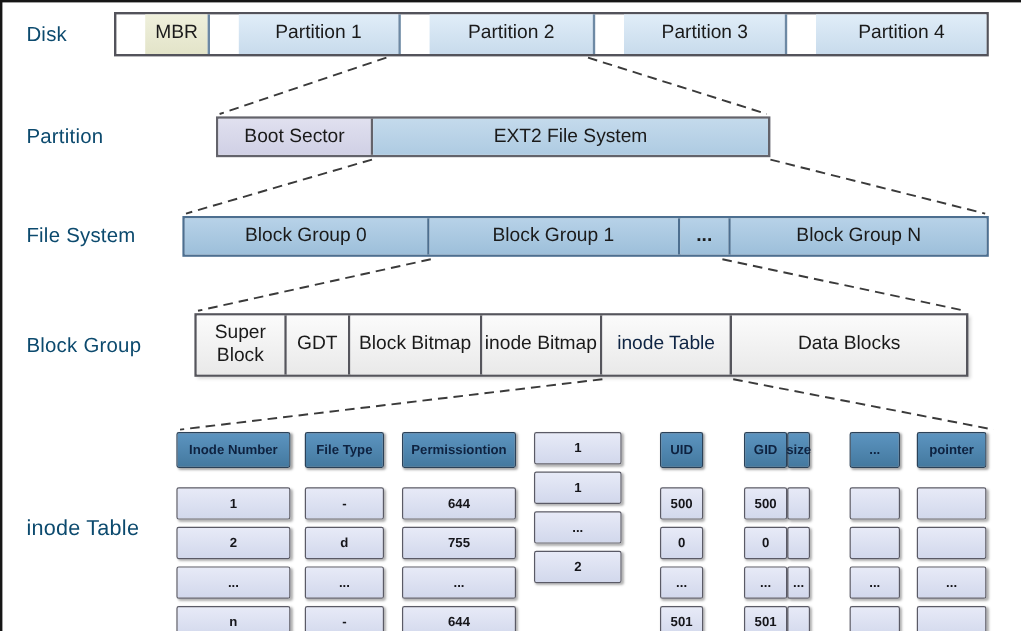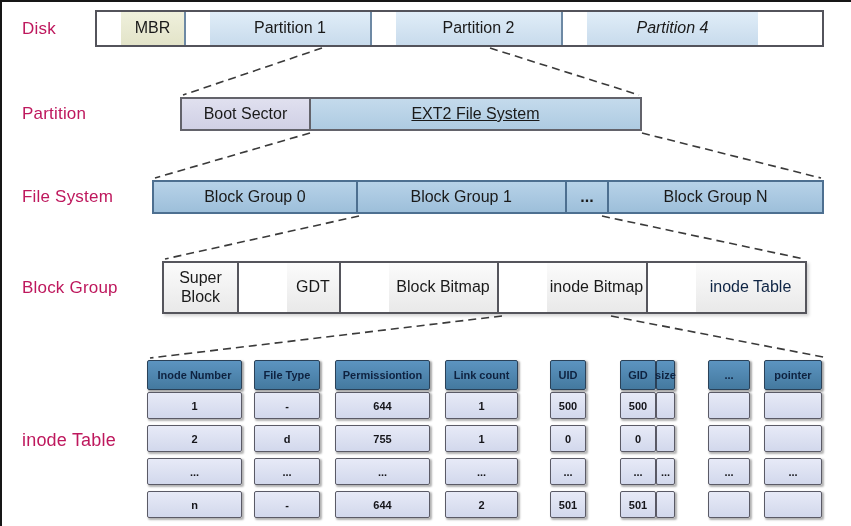--- a/index.html
+++ b/index.html
@@ -11,65 +11,65 @@
     border-top:2px solid #161616;
     border-left:2px solid #161616;
     overflow:hidden;
     font-family:"Liberation Sans", sans-serif;
     color:#1c1c1c;
   }
   .connectors{position:absolute;left:0;top:0;width:851px;height:526px;pointer-events:none;}
   .row-label{
     position:absolute;left:20px;width:118px;
     display:flex;align-items:center;
-    font-size:17px;color:#be185d;
+    font-size:17px;color:#0c4a6e;
     letter-spacing:.2px;
     text-align:center;
   }
   .bar{
     position:absolute;display:flex;
     box-sizing:border-box;
   }
   .seg{
     box-sizing:border-box;
     display:flex;align-items:center;justify-content:center;
     text-align:center;
     font-size:16px;line-height:1.15;
     color:#1a1a1a;
   }
   
   .bar.disk{border:2px solid #53535b;}
   .bar.disk .seg{background:linear-gradient(#e0edf8,#c8dbec);border-right:2px solid #6d89a4;margin-left:24px;}
-  .bar.disk .seg:last-child{border-right:none;font-style:italic;}
+  .bar.disk .seg:last-child{border-right:none;}
   .bar.disk .seg.mbr{background:linear-gradient(#eff0dc,#e3e4c9);}
   
   .bar.part{border:2px solid #63636b;}
   .bar.part .seg{border-right:2px solid #63636b;}
-  .bar.part .seg:last-child{border-right:none;text-decoration:underline;}
+  .bar.part .seg:last-child{border-right:none;}
   .seg.boot{background:linear-gradient(#e0e0ef,#d0d0e5);}
   .seg.ext2{background:linear-gradient(#c4daec,#aecbe2);}
   
   .bar.fs{border:2px solid #4d6f90;}
   .bar.fs .seg{background:linear-gradient(#b7d2e8,#9dbfda);border-right:2px solid #4d6f90;}
   .bar.fs .seg:last-child{border-right:none;}
   
   .bar.bg{border:2px solid #55555c;box-shadow:2px 2px 3px rgba(0,0,0,.18);justify-content:space-between;}
   .bar.bg .seg{background:linear-gradient(#fbfbfb,#e9e9e9);border-right:2px solid #55555c;}
   .bar.bg .seg:last-child{border-right:none;}
   .seg.itable{background:linear-gradient(#4a89c2,#3370ac);color:#0e2444;}
   
   .tcol{position:absolute;top:358px;}
   .th,.td{
     box-sizing:border-box;
     display:flex;align-items:center;justify-content:center;
     font-size:11px;font-weight:bold;
     border-radius:2px;text-align:center;
   }
   .th{
-    height:30px;margin-bottom:2px;
+    height:30px;margin-bottom:16px;
     background:linear-gradient(#5c94c0,#44799f);
     border:1px solid #2a4158;
     color:#0e2240;
     box-shadow:1.5px 1.5px 2px rgba(0,0,0,.35);
   }
   .td{
     height:27px;margin-bottom:6px;
     background:linear-gradient(#e7eaf7,#d2d8ec);
     border:1px solid #5a5a66;
     color:#15151a;
@@ -92,20 +92,21 @@
       <line x1="500" y1="314" x2="148" y2="356"></line>
       <line x1="609" y1="314" x2="826" y2="356"></line>
     </g>
   </svg>
 
   <div class="row-label" style="top:8px;height:37px">Disk</div>
   <div class="bar disk" style="left:93px;top:8px;width:729px;height:37px">
     <div class="seg mbr" style="width:65px">MBR</div>
     <div class="seg" style="width:162px">Partition 1</div>
     <div class="seg" style="width:167px">Partition 2</div>
+    <div class="seg" style="width:164px">Partition 3</div>
     <div class="seg" style="width:171px">Partition 4</div>
   </div>
 
   <div class="row-label" style="top:95px;height:34px">Partition</div>
   <div class="bar part" style="left:178px;top:95px;width:462px;height:34px">
     <div class="seg boot" style="width:130px">Boot Sector</div>
     <div class="seg ext2" style="width:332px">EXT2 File System</div>
   </div>
 
   <div class="row-label" style="top:178px;height:34px">File System</div>
@@ -116,20 +117,21 @@
     <div class="seg" style="width:214px">Block Group N</div>
   </div>
 
   <div class="row-label" style="top:259px;height:53px">Block Group</div>
   <div class="bar bg" style="left:160px;top:259px;width:645px;height:53px">
     <div class="seg" style="width:75px">Super Block</div>
     <div class="seg" style="width:54px">GDT</div>
     <div class="seg" style="width:110px">Block Bitmap</div>
     <div class="seg" style="width:101px">inode Bitmap</div>
     <div class="seg itable" style="width:109px">inode Table</div>
+    <div class="seg" style="width:196px">Data Blocks</div>
   </div>
 
   <div class="row-label" style="top:424px;height:28px;font-size:18px">inode Table</div>
 
   <div class="tcol" style="left:145px;width:95px">
     <div class="th">Inode Number</div>
     <div class="td">1</div>
     <div class="td">2</div>
     <div class="td">...</div>
     <div class="td">n</div>
@@ -145,21 +147,20 @@
 
   <div class="tcol" style="left:333px;width:95px">
     <div class="th">Permissiontion</div>
     <div class="td">644</div>
     <div class="td">755</div>
     <div class="td">...</div>
     <div class="td">644</div>
   </div>
 
   <div class="tcol" style="left:443px;width:73px">
-    <div class="th">Link count</div>
     <div class="td">1</div>
     <div class="td">1</div>
     <div class="td">...</div>
     <div class="td">2</div>
   </div>
 
   <div class="tcol" style="left:548px;width:36px">
     <div class="th">UID</div>
     <div class="td">500</div>
     <div class="td">0</div>

